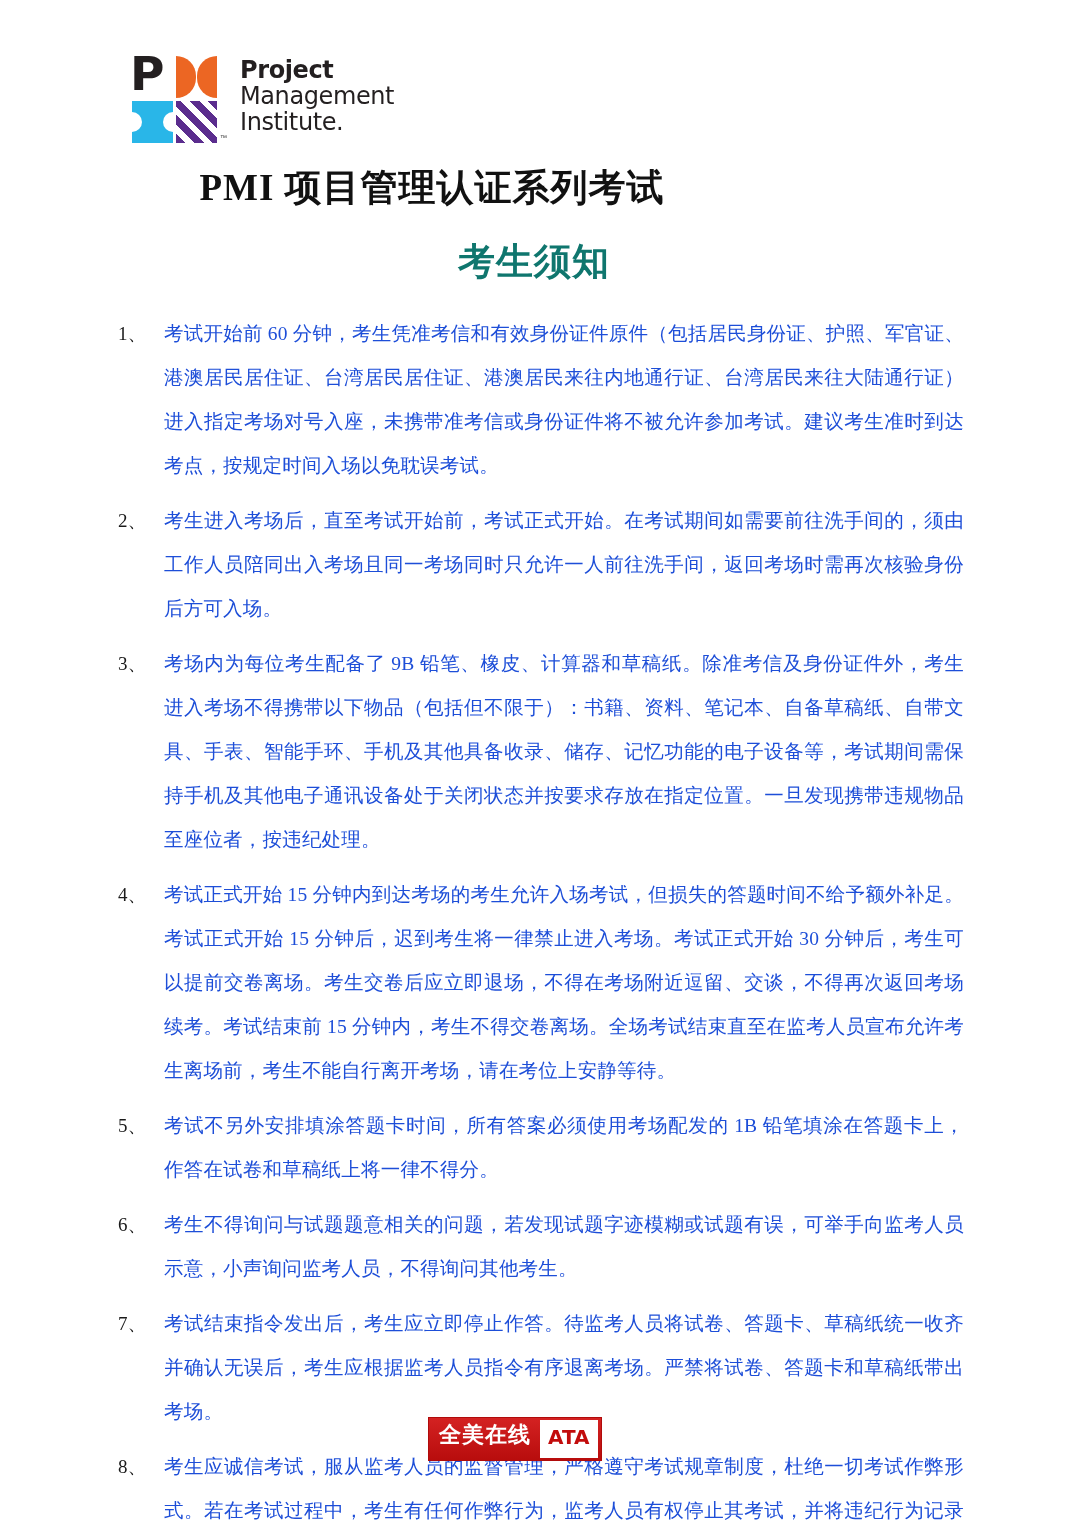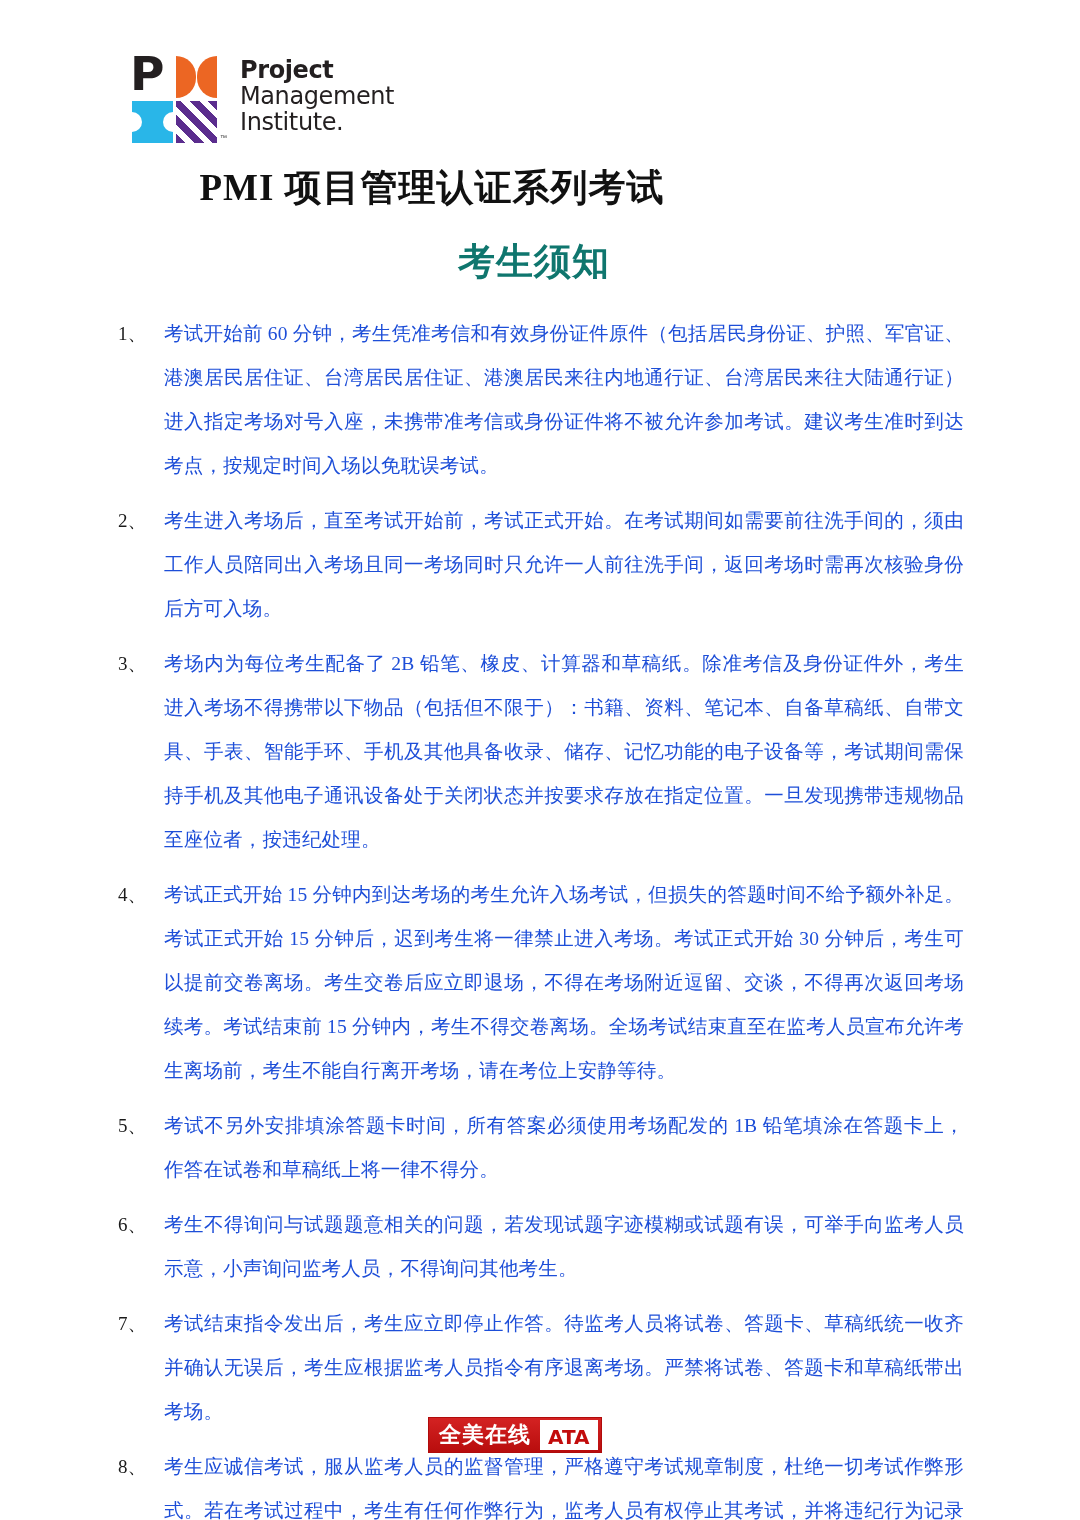--- a/index.html
+++ b/index.html
@@ -167,21 +167,21 @@
     color: #1d4ed8;
     font-family: "Liberation Serif", "DejaVu Serif", serif;
     letter-spacing: 0.2px;
   }
 
   
   .ata-logo {
     position: absolute;
     left: 428px;
     top: 1417px;
-    height: 36px;
+    height: 44px;
     display: flex;
     align-items: stretch;
     background: #cc1111;
     background: linear-gradient(180deg,#d42222 0%, #b80d0d 100%);
     border: 1px solid #b00b0b;
     box-sizing: border-box;
   }
   .ata-cn {
     color: #ffffff;
     font-family: "DejaVu Sans", "Liberation Sans", sans-serif;
@@ -244,21 +244,21 @@
     <div class="item-text">考试开始前 60 分钟，考生凭准考信和有效身份证件原件（包括居民身份证、护照、军官证、港澳居民居住证、台湾居民居住证、港澳居民来往内地通行证、台湾居民来往大陆通行证）进入指定考场对号入座，未携带准考信或身份证件将不被允许参加考试。建议考生准时到达考点，按规定时间入场以免耽误考试。</div>
   </div>
 
   <div class="notice-item">
     <div class="item-marker">2、</div>
     <div class="item-text">考生进入考场后，直至考试开始前，考试正式开始。在考试期间如需要前往洗手间的，须由工作人员陪同出入考场且同一考场同时只允许一人前往洗手间，返回考场时需再次核验身份后方可入场。</div>
   </div>
 
   <div class="notice-item">
     <div class="item-marker">3、</div>
-    <div class="item-text">考场内为每位考生配备了 2B 铅笔、橡皮、计算器和草稿纸。除准考信及身份证件外，考生进入考场不得携带以下物品（包括但不限于）：书籍、资料、笔记本、自备草稿纸、自带文具、手表、智能手环、手机及其他具备收录、储存、记忆功能的电子设备等，考试期间需保持手机及其他电子通讯设备处于关闭状态并按要求存放在指定位置。一旦发现携带违规物品至座位者，按违纪处理。</div>
+    <div class="item-text">考场内为每位考生配备了 9B 铅笔、橡皮、计算器和草稿纸。除准考信及身份证件外，考生进入考场不得携带以下物品（包括但不限于）：书籍、资料、笔记本、自备草稿纸、自带文具、手表、智能手环、手机及其他具备收录、储存、记忆功能的电子设备等，考试期间需保持手机及其他电子通讯设备处于关闭状态并按要求存放在指定位置。一旦发现携带违规物品至座位者，按违纪处理。</div>
   </div>
 
   <div class="notice-item">
     <div class="item-marker">4、</div>
     <div class="item-text">考试正式开始 15 分钟内到达考场的考生允许入场考试，但损失的答题时间不给予额外补足。考试正式开始 15 分钟后，迟到考生将一律禁止进入考场。考试正式开始 30 分钟后，考生可以提前交卷离场。考生交卷后应立即退场，不得在考场附近逗留、交谈，不得再次返回考场续考。考试结束前 15 分钟内，考生不得交卷离场。全场考试结束直至在监考人员宣布允许考生离场前，考生不能自行离开考场，请在考位上安静等待。</div>
   </div>
 
   <div class="notice-item">
     <div class="item-marker">5、</div>
     <div class="item-text">考试不另外安排填涂答题卡时间，所有答案必须使用考场配发的 1B 铅笔填涂在答题卡上，作答在试卷和草稿纸上将一律不得分。</div>

